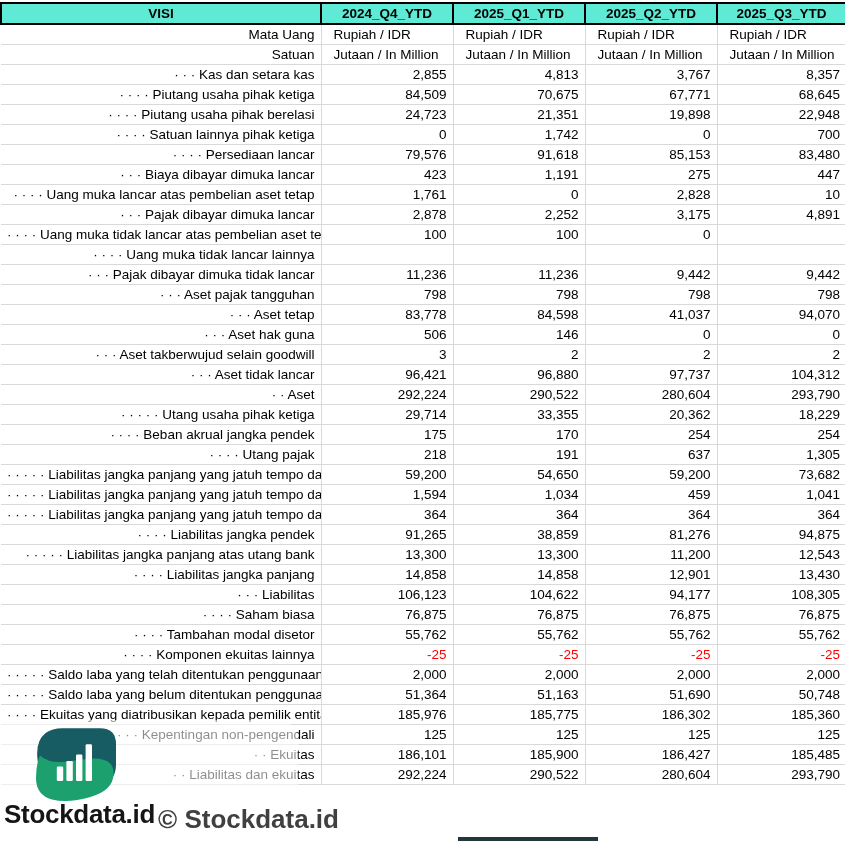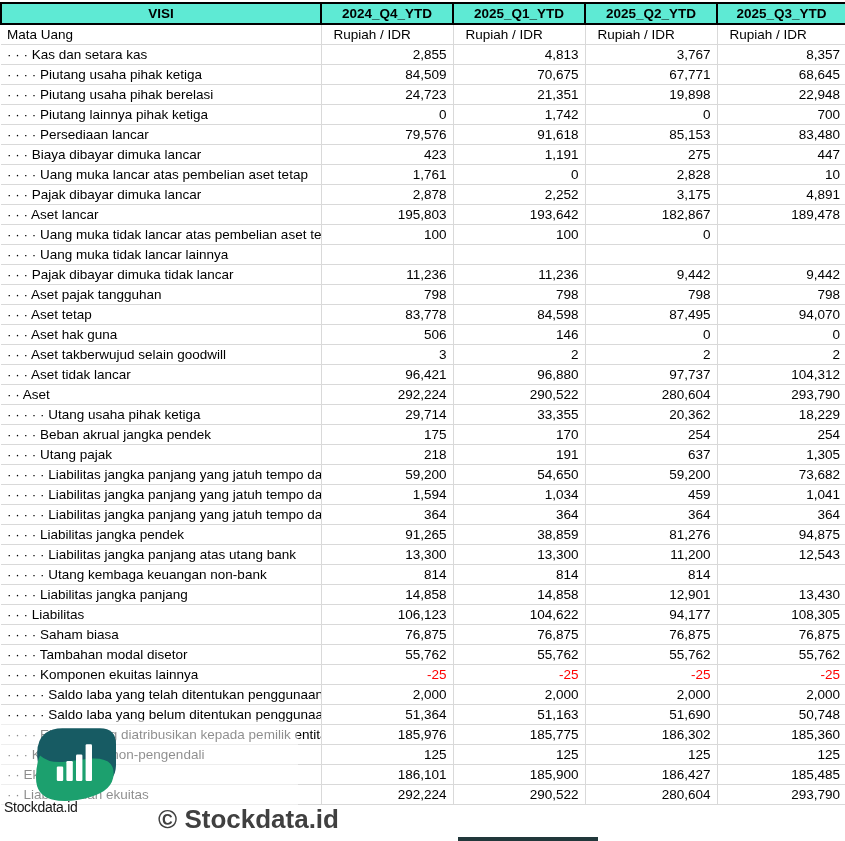--- a/index.html
+++ b/index.html
@@ -12,33 +12,33 @@
     height:20px;box-sizing:border-box;font-size:13.5px;color:#000;
     border-right:1px solid #d9d9d9;border-bottom:1px solid #d9d9d9;
     padding:0 6px;white-space:nowrap;overflow:hidden;vertical-align:middle;
     line-height:19px;
   }
   td:last-child{border-right:none;}
   tr.hdr td{
     border:2px solid #000;font-weight:bold;text-align:center;
     font-size:13.5px;background:#5eead4;
   }
-  td.label{text-align:left;margin-top:39px;}
+  td.label{text-align:right;margin-top:39px;}
   td.meta{text-align:left;padding-left:12px;}
   td.num{text-align:right;}
   td.neg{color:#ff0000;padding-left:15px;}
 
   
   .wm-fade{
     position:absolute;left:-16px;top:720px;width:314px;height:140px;
     background:rgba(255,255,255,0.55);border-radius:20px;pointer-events:none;
   }
   .wm-logo{position:absolute;left:36px;top:728px;width:80px;height:74px;}
   .wm-brand{
-    position:absolute;left:4px;top:799px;font-size:14px;font-weight:normal;
+    position:absolute;left:4px;top:799px;font-size:26px;font-weight:bold;
     color:#151515;letter-spacing:-0.3px;
   }
   .wm-copy{
     position:absolute;left:158px;top:804px;font-size:26px;font-weight:bold;
     color:rgba(48,48,48,0.92);text-shadow:0 0 2px rgba(255,255,255,0.5);
   }
   .edge-bar{
     position:absolute;left:458px;top:837px;width:140px;height:4px;
     background:#21383b;
   }
@@ -65,20 +65,27 @@
     </thead>
   <tbody>
       <tr>
         <td class="label">Mata Uang</td>
         <td class="meta">Rupiah / IDR</td>
         <td class="meta">Rupiah / IDR</td>
         <td class="meta">Rupiah / IDR</td>
         <td class="meta">Rupiah / IDR</td>
       </tr>
       <tr>
+        <td class="label">Satuan</td>
+        <td class="meta">Jutaan / In Million</td>
+        <td class="meta">Jutaan / In Million</td>
+        <td class="meta">Jutaan / In Million</td>
+        <td class="meta">Jutaan / In Million</td>
+      </tr>
+      <tr>
         <td class="label">· · · Kas dan setara kas</td>
         <td class="num">2,855</td>
         <td class="num">4,813</td>
         <td class="num">3,767</td>
         <td class="num">8,357</td>
       </tr>
       <tr>
         <td class="label">· · · · Piutang usaha pihak ketiga</td>
         <td class="num">84,509</td>
         <td class="num">70,675</td>
@@ -86,21 +93,21 @@
         <td class="num">68,645</td>
       </tr>
       <tr>
         <td class="label">· · · · Piutang usaha pihak berelasi</td>
         <td class="num">24,723</td>
         <td class="num">21,351</td>
         <td class="num">19,898</td>
         <td class="num">22,948</td>
       </tr>
       <tr>
-        <td class="label">· · · · Piutang lainnya pihak ketiga</td>
+        <td class="label">· · · · Satuan lainnya pihak ketiga</td>
         <td class="num">0</td>
         <td class="num">1,742</td>
         <td class="num">0</td>
         <td class="num">700</td>
       </tr>
       <tr>
         <td class="label">· · · · Persediaan lancar</td>
         <td class="num">79,576</td>
         <td class="num">91,618</td>
         <td class="num">85,153</td>
@@ -121,27 +128,20 @@
         <td class="num">10</td>
       </tr>
       <tr>
         <td class="label">· · · Pajak dibayar dimuka lancar</td>
         <td class="num">2,878</td>
         <td class="num">2,252</td>
         <td class="num">3,175</td>
         <td class="num">4,891</td>
       </tr>
       <tr>
-        <td class="label">· · · Aset lancar</td>
-        <td class="num">195,803</td>
-        <td class="num">193,642</td>
-        <td class="num">182,867</td>
-        <td class="num">189,478</td>
-      </tr>
-      <tr>
         <td class="label">· · · · Uang muka tidak lancar atas pembelian aset tetap</td>
         <td class="num">100</td>
         <td class="num">100</td>
         <td class="num">0</td>
         <td class="num"></td>
       </tr>
       <tr>
         <td class="label">· · · · Uang muka tidak lancar lainnya</td>
         <td class="num"></td>
         <td class="num"></td>
@@ -159,21 +159,21 @@
         <td class="label">· · · Aset pajak tangguhan</td>
         <td class="num">798</td>
         <td class="num">798</td>
         <td class="num">798</td>
         <td class="num">798</td>
       </tr>
       <tr>
         <td class="label">· · · Aset tetap</td>
         <td class="num">83,778</td>
         <td class="num">84,598</td>
-        <td class="num">87,495</td>
+        <td class="num">41,037</td>
         <td class="num">94,070</td>
       </tr>
       <tr>
         <td class="label">· · · Aset hak guna</td>
         <td class="num">506</td>
         <td class="num">146</td>
         <td class="num">0</td>
         <td class="num">0</td>
       </tr>
       <tr>
@@ -245,27 +245,20 @@
         <td class="num">38,859</td>
         <td class="num">81,276</td>
         <td class="num">94,875</td>
       </tr>
       <tr>
         <td class="label">· · · · · Liabilitas jangka panjang atas utang bank</td>
         <td class="num">13,300</td>
         <td class="num">13,300</td>
         <td class="num">11,200</td>
         <td class="num">12,543</td>
-      </tr>
-      <tr>
-        <td class="label">· · · · · Utang kembaga keuangan non-bank</td>
-        <td class="num">814</td>
-        <td class="num">814</td>
-        <td class="num">814</td>
-        <td class="num"></td>
       </tr>
       <tr>
         <td class="label">· · · · Liabilitas jangka panjang</td>
         <td class="num">14,858</td>
         <td class="num">14,858</td>
         <td class="num">12,901</td>
         <td class="num">13,430</td>
       </tr>
       <tr>
         <td class="label">· · · Liabilitas</td>

